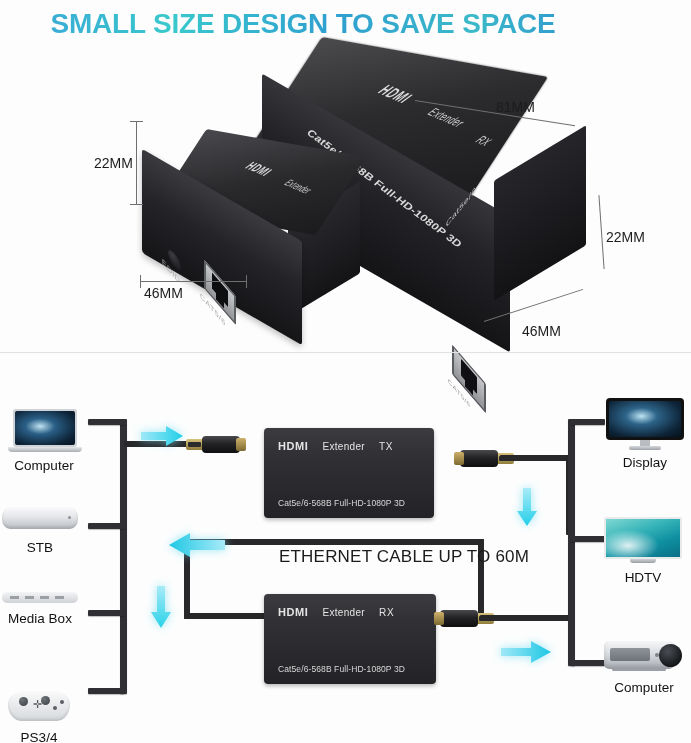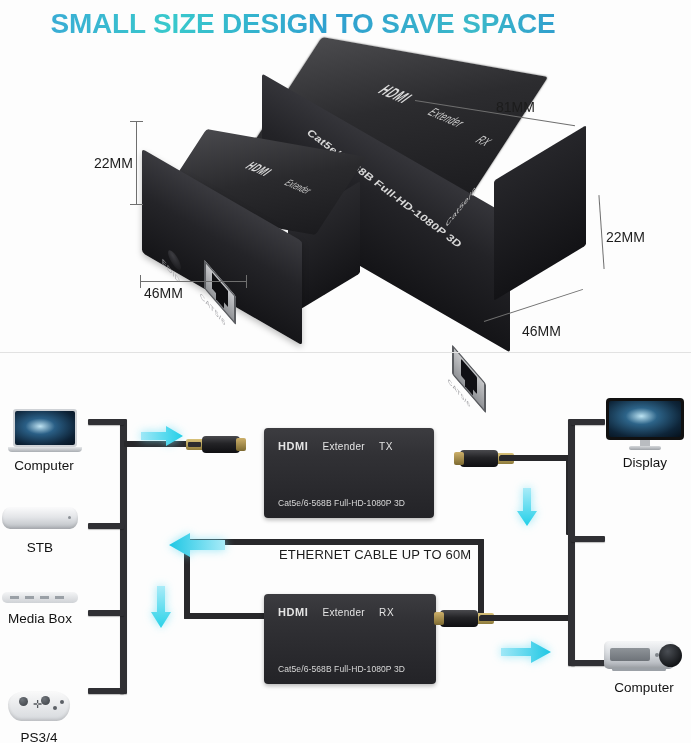--- a/index.html
+++ b/index.html
@@ -269,21 +269,21 @@
     background:linear-gradient(180deg,#d9c27a,#8f7c3c);}
   .hconn .tip::after{content:"";position:absolute;left:2px;top:3px;width:13px;height:5px;background:#2b2b2e;border-radius:1px;}
   .hconn .gold{position:absolute;left:50px;top:2px;width:10px;height:13px;border-radius:2px;
     background:linear-gradient(180deg,#cdb06a,#7d6a31);}
   .hconn.flip{transform:scaleX(-1);}
 
   .arrow{position:absolute;}
   .arrow svg{display:block;filter:drop-shadow(0 0 5px rgba(120,225,245,.75));}
 
   .midlabel{
-    position:absolute;color:#1b1b1b;font-size:13px;letter-spacing:.2px;white-space:nowrap;
+    position:absolute;color:#1b1b1b;font-size:17px;letter-spacing:.2px;white-space:nowrap;
   }
   .divider{position:absolute;left:0;width:691px;height:1px;background:#e2e2e2;}
 </style>
 </head>
 <body>
 
 <div class="stage">
 
   <div class="heading" id="h1">SMALL SIZE DESIGN TO SAVE SPACE</div>
 
@@ -514,20 +514,29 @@
       <div class="ic monitor">
         <div class="scr">
             <i></i>
           </div>
           <div class="neck"></div>
           <div class="foot"></div>
       </div>
       <span class="cap">Display</span>
     </div>
 
+    <div class="eq" style="left:604px;top:122px;width:78px;">
+      <div class="ic hdtv">
+        <div class="scr">
+            <i></i>
+          </div>
+          <div class="foot"></div>
+      </div>
+      <span class="cap">HDTV</span>
+    </div>
 
     <div class="eq" style="left:604px;top:242px;width:80px;">
       <div class="ic proj">
         <div class="body"></div>
           <div class="vent"></div>
           <div class="dot"></div>
         <div class="lens"></div>
           <div class="leg"></div>
       </div>
       <span class="cap">Computer</span>

